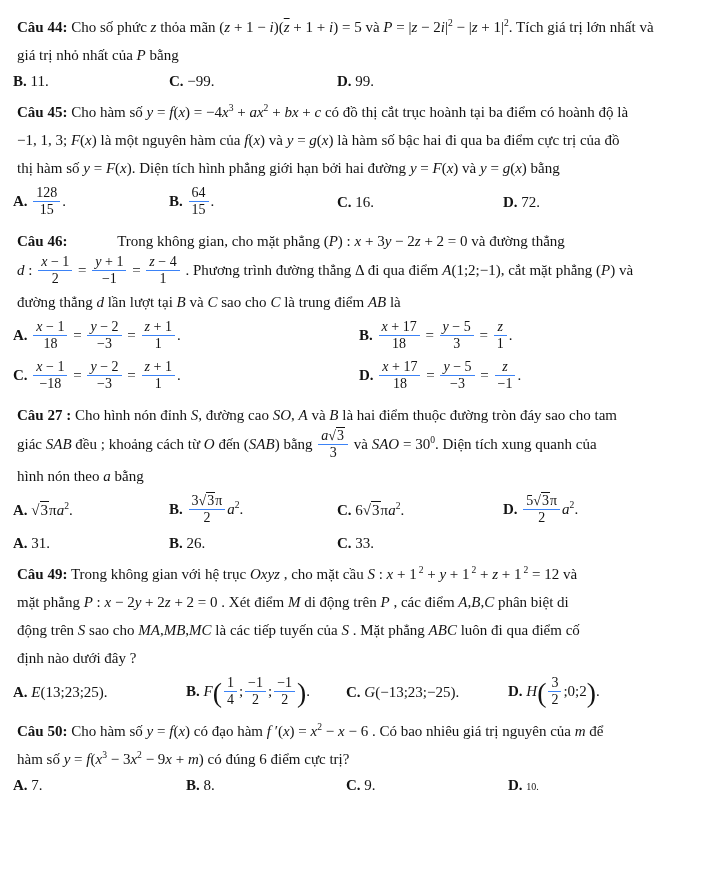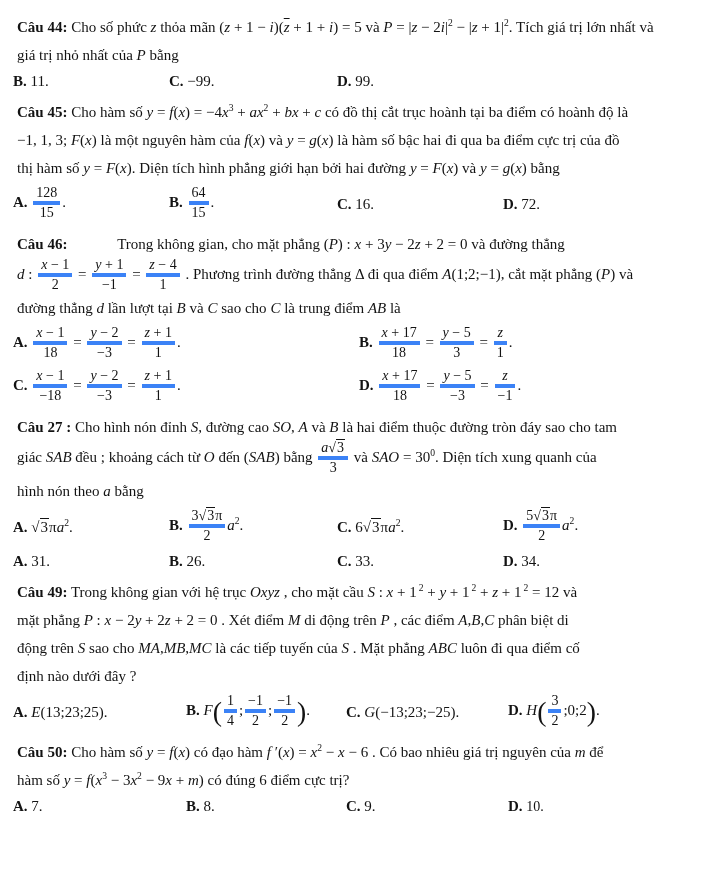--- a/index.html
+++ b/index.html
@@ -17,28 +17,28 @@
   .qlabel{font-weight:700;}
   i{font-style:italic;}
   sup{font-size:64%;line-height:0;}
   .opts{display:grid;margin-top:2px;align-items:center;}
   .gA{grid-template-columns:156px 168px 166px auto;}
   .gB{grid-template-columns:173px 160px 162px auto;}
   .g2{grid-template-columns:346px auto;row-gap:7px;}
   .opt{white-space:nowrap;}
   .opt b{font-weight:700;}
   .fr{display:inline-flex;flex-direction:column;text-align:center;vertical-align:middle;font-size:14px;line-height:16px;margin:0 2px;position:relative;top:-1px;}
-  .fr .n{display:block;border-bottom:4px solid #3b82f6;padding:0 3px;text-align:center;}
+  .fr .n{display:block;border-bottom:1px solid #3b82f6;padding:0 3px;text-align:center;}
   .fr .d{display:block;padding:0 3px;}
   .sq{white-space:nowrap;}
   .sq .r{border-top:1px solid #131313;padding:0 1px;}
   .cj{font-style:italic;text-decoration:overline;}
   .tab{display:inline-block;width:46px;}
   .bp{font-size:185%;line-height:0;vertical-align:middle;font-weight:400;}
-  .tiny{font-size:14px;}
+  .tiny{font-size:10px;}
 </style>
 </head>
 <body>
 
 <section class="q">
   <p class="stmt"><b class="qlabel">Câu 44:</b> <span>Cho số phức <i>z</i> thỏa mãn (<i>z</i> + 1 − <i>i</i>)(<span class="cj">z</span> + 1 + <i>i</i>) = 5 và <i>P</i> = |<i>z</i> − 2<i>i</i>|<sup>2</sup> − |<i>z</i> + 1|<sup>2</sup>. Tích giá trị lớn nhất và<br>giá trị nhỏ nhất của <i>P</i> bằng</span></p>
   <div class="opts gA">
     <div class="opt"><b>B.</b> <span>11.</span></div>
     <div class="opt"><b>C.</b> <span>−99.</span></div>
     <div class="opt"><b>D.</b> <span>99.</span></div>
@@ -133,21 +133,20 @@
             <span class="d">2</span>
           </span><i>a</i><sup>2</sup>.</span></div>
   </div>
 </section>
 
 <section class="q">
   <div class="opts gA">
     <div class="opt"><b>A.</b> <span>31.</span></div>
     <div class="opt"><b>B.</b> <span>26.</span></div>
     <div class="opt"><b>C.</b> <span>33.</span></div>
-    <div class="opt"><b>D.</b> <span>34.</span></div>
   </div>
 </section>
 
 <section class="q">
   <p class="stmt"><b class="qlabel">Câu 49:</b> <span>Trong không gian với hệ trục <i>Oxyz</i> , cho mặt cầu <i>S</i> : <i>x</i> + 1<sup> 2</sup> + <i>y</i> + 1<sup> 2</sup> + <i>z</i> + 1<sup> 2</sup> = 12 và<br>mặt phẳng <i>P</i> : <i>x</i> − 2<i>y</i> + 2<i>z</i> + 2 = 0 . Xét điểm <i>M</i> di động trên <i>P</i> , các điểm <i>A</i>,<i>B</i>,<i>C</i> phân biệt di<br>động trên <i>S</i> sao cho <i>MA</i>,<i>MB</i>,<i>MC</i> là các tiếp tuyến của <i>S</i> . Mặt phẳng <i>ABC</i> luôn đi qua điểm cố<br>định nào dưới đây ?</span></p>
   <div class="opts gB">
     <div class="opt"><b>A.</b> <span><i>E</i>(13;23;25).</span></div>
     <div class="opt"><b>B.</b> <span><i>F</i><span class="bp">(</span><span class="fr">
             <span class="n">1</span>
             <span class="d">4</span>

